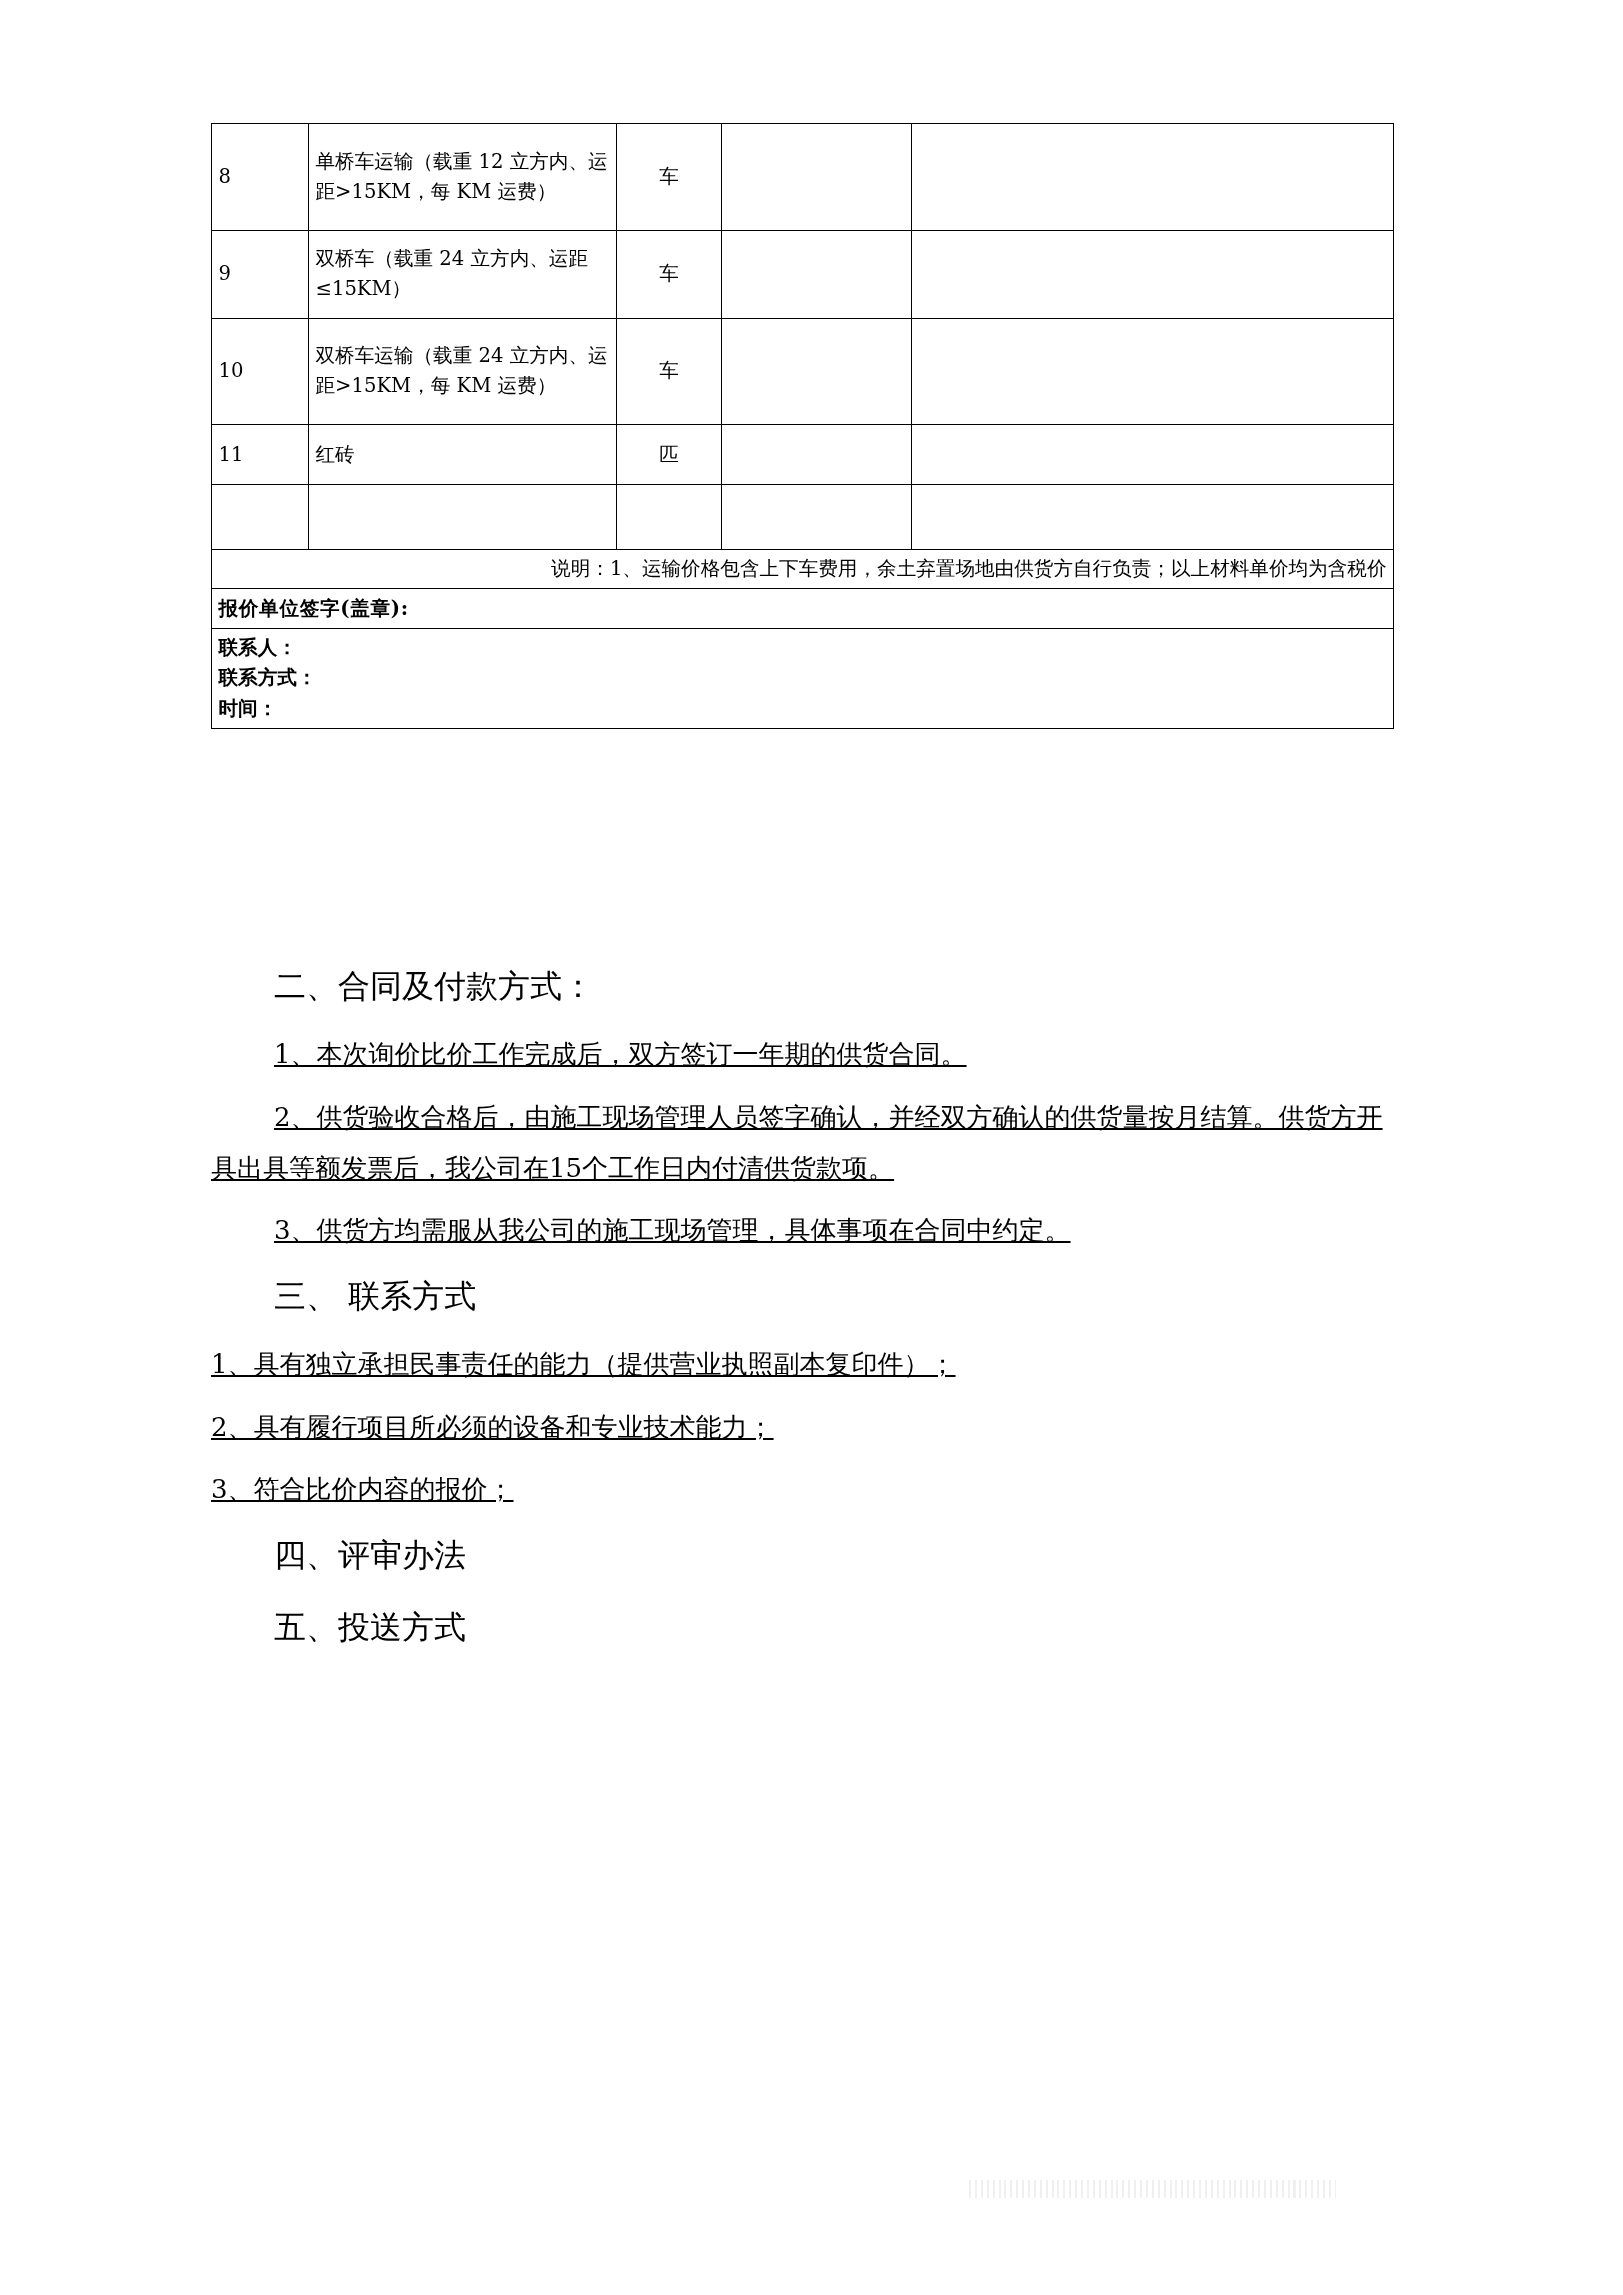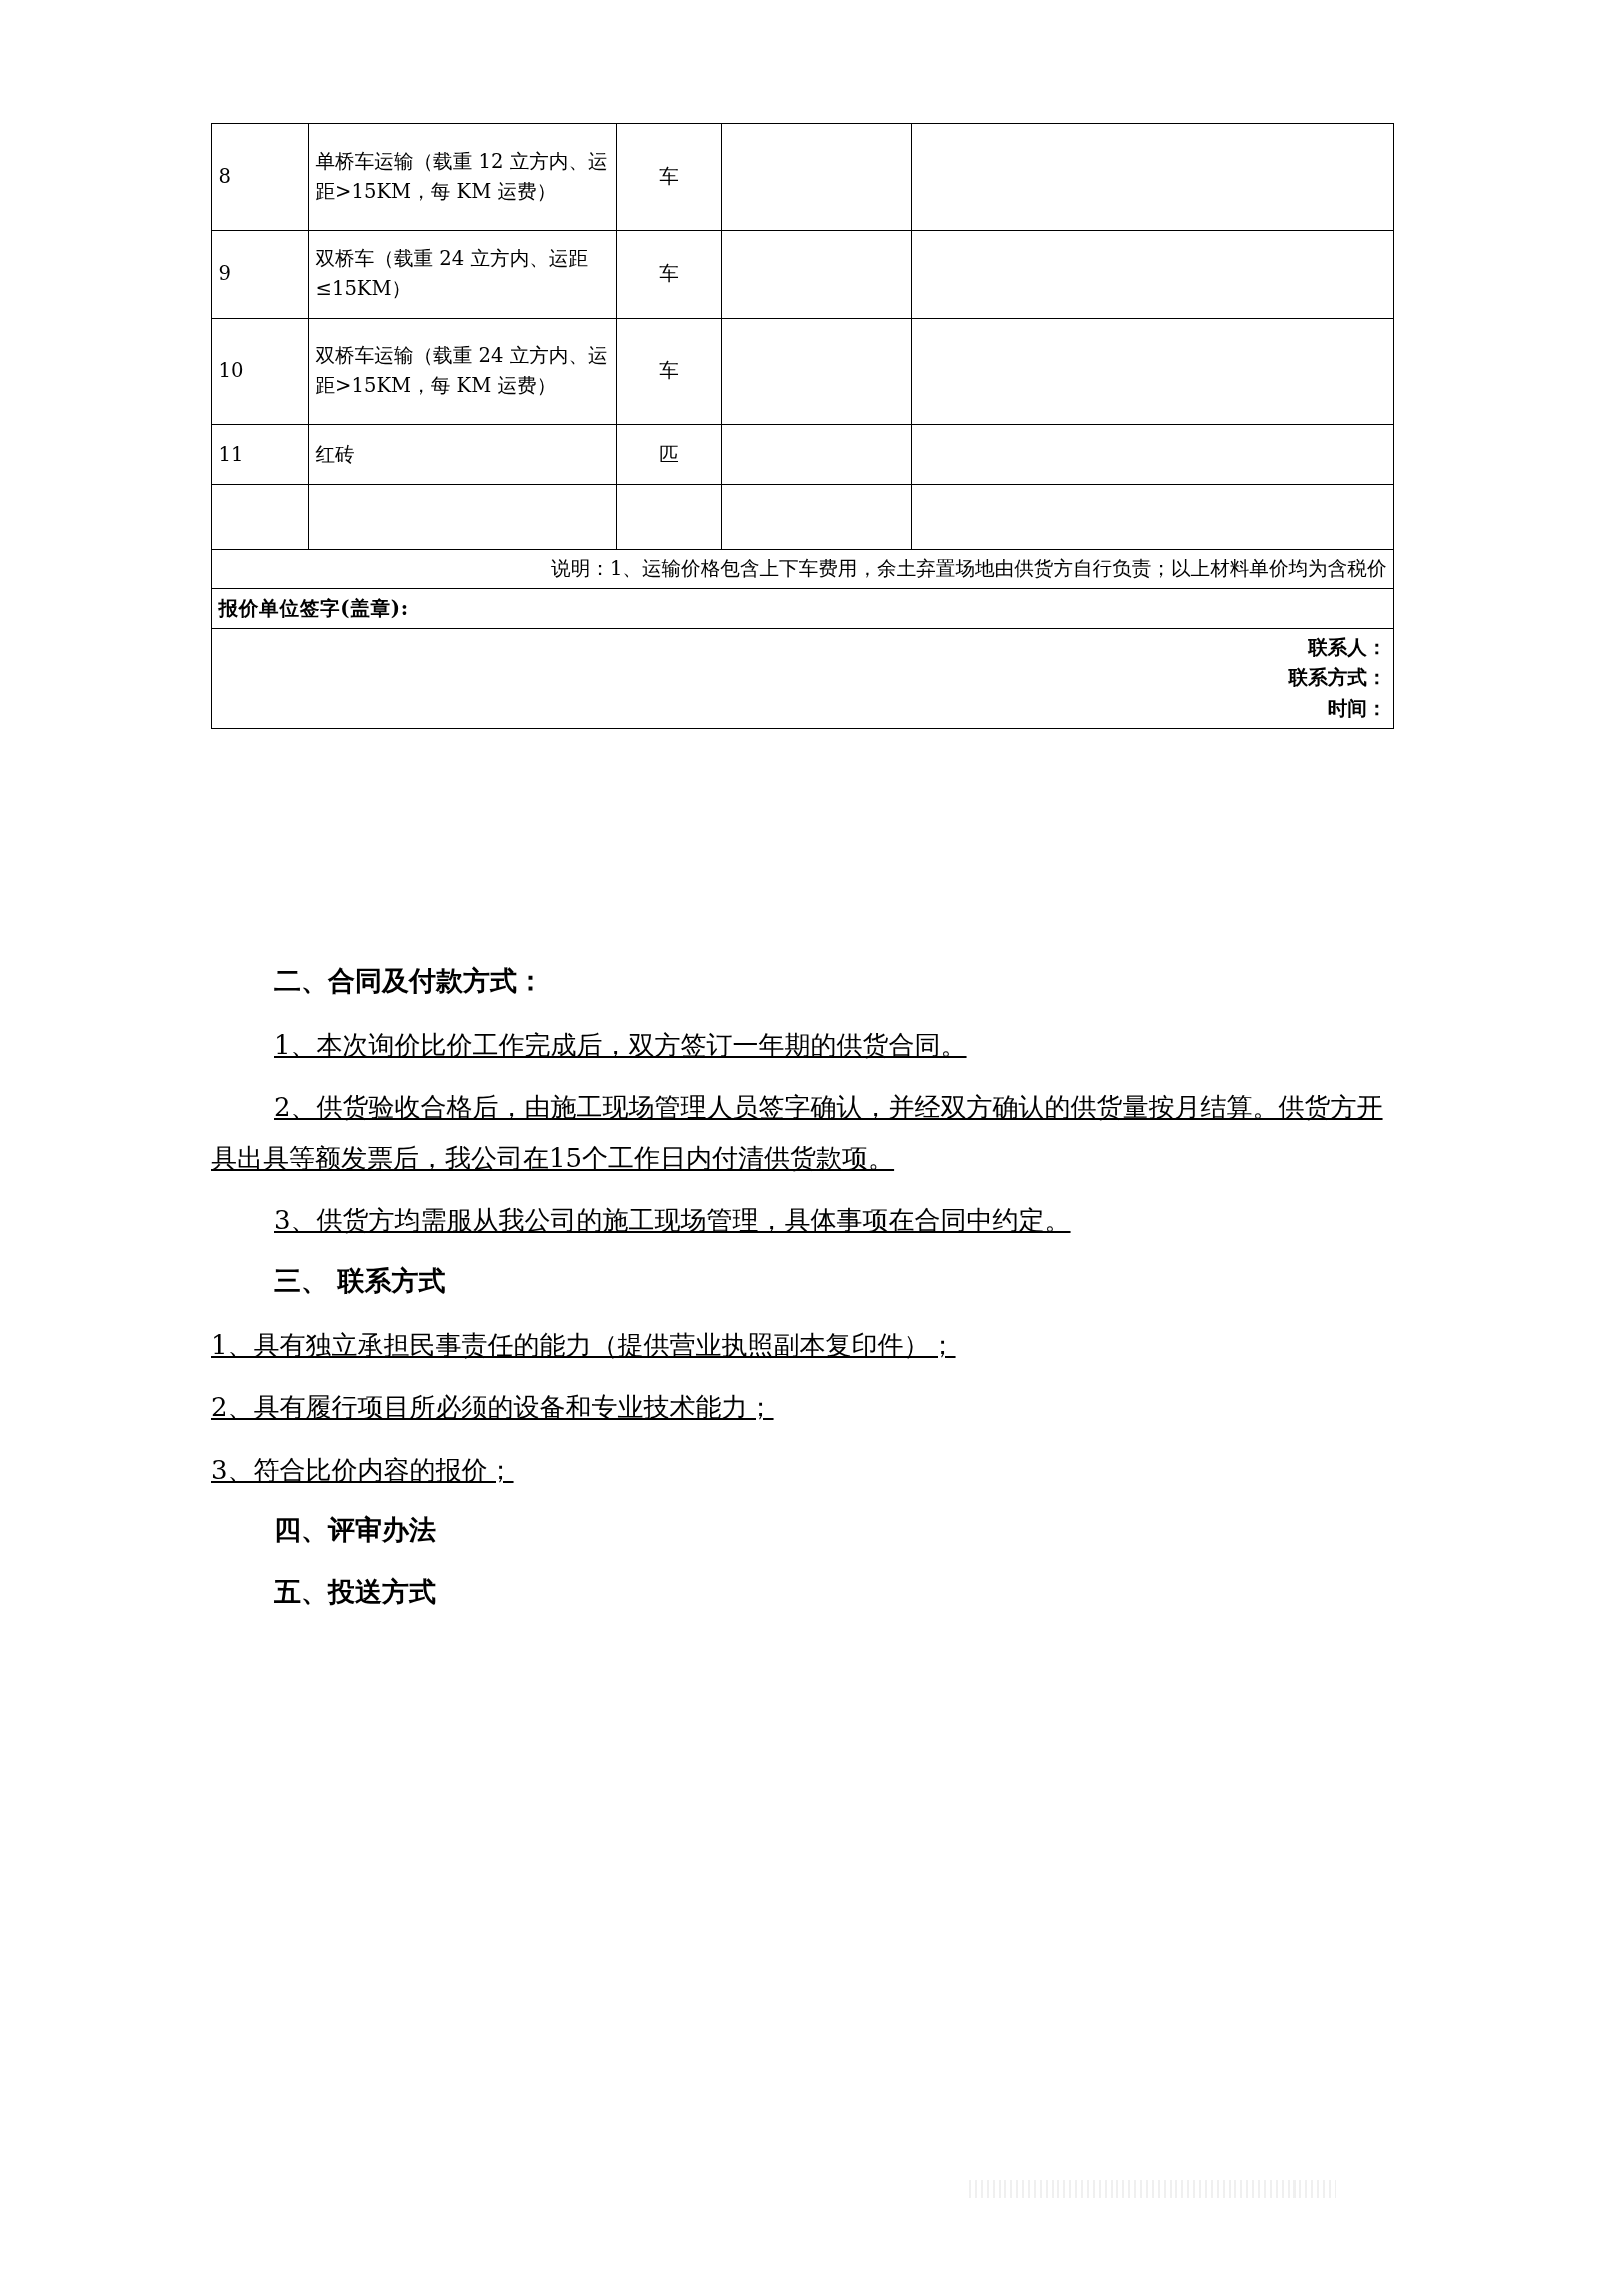--- a/index.html
+++ b/index.html
@@ -85,41 +85,40 @@
   }
   td.sign-cell .colon {
     font-size: 20px;
     font-weight: bold;
   }
   td.contact-cell {
     font-size: 20px;
     font-weight: bold;
     line-height: 1.62;
     padding: 7.9px 11.8px 9.2px 13px;
-    text-align: right;
   }
   .contact-line { white-space: pre; }
 
   
   .body-text {
     position: absolute;
     left: 211px;
     top: 946px;
     width: 1185px;
   }
   .p {
     font-family: "DejaVu Serif", "Liberation Serif", serif;
     font-size: 26px;
     line-height: 1.95;
     margin: 0 0 5.2px 0;
     text-align: left;
   }
   .p.head {
-    font-weight: bold;
-    font-size: 27px;
+    font-weight: normal;
+    font-size: 32px;
     margin-top: 9.2px;
     margin-bottom: 6.5px;
   }
   .indent2 { text-indent: 63px; }
   .indent1 { text-indent: 0px; }
   .gap-sm { margin-top: 11.8px; text-decoration: underline; }
   .gap-md { margin-top: 19.6px; }
 
   
   .bottom-artifact {

